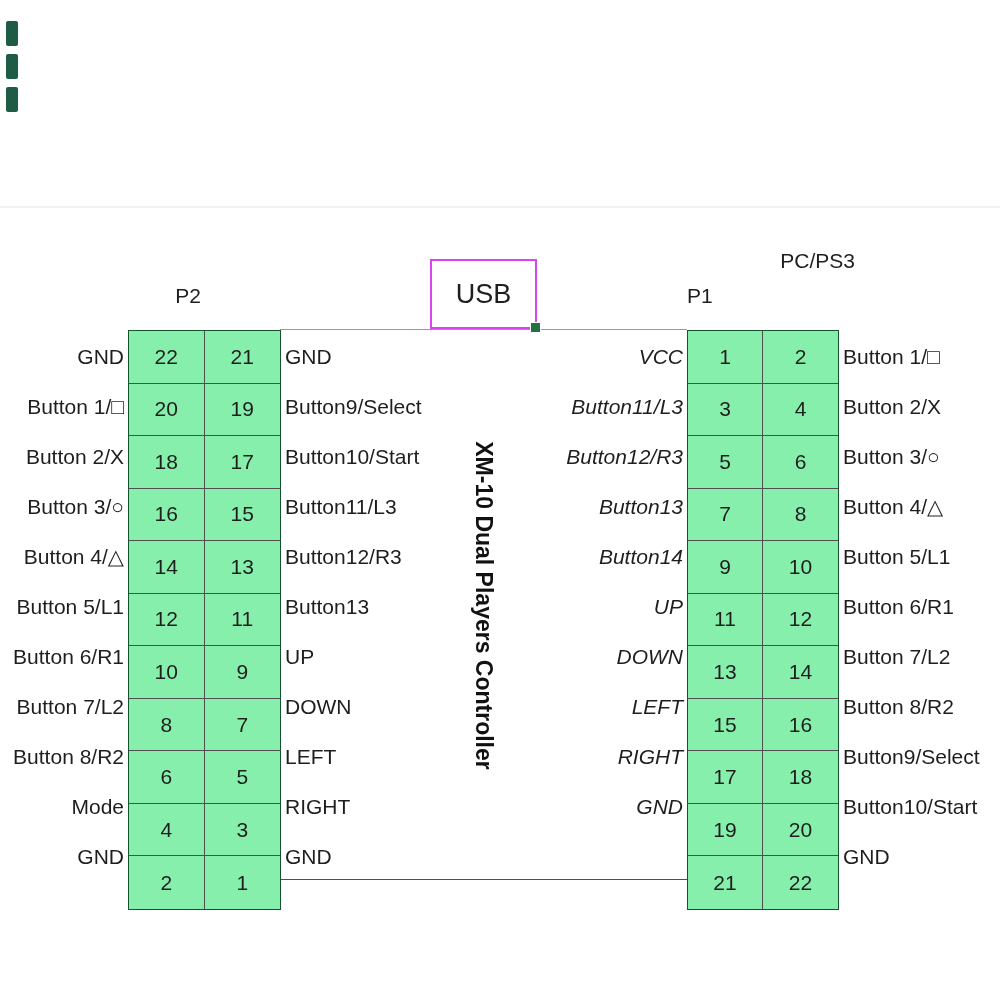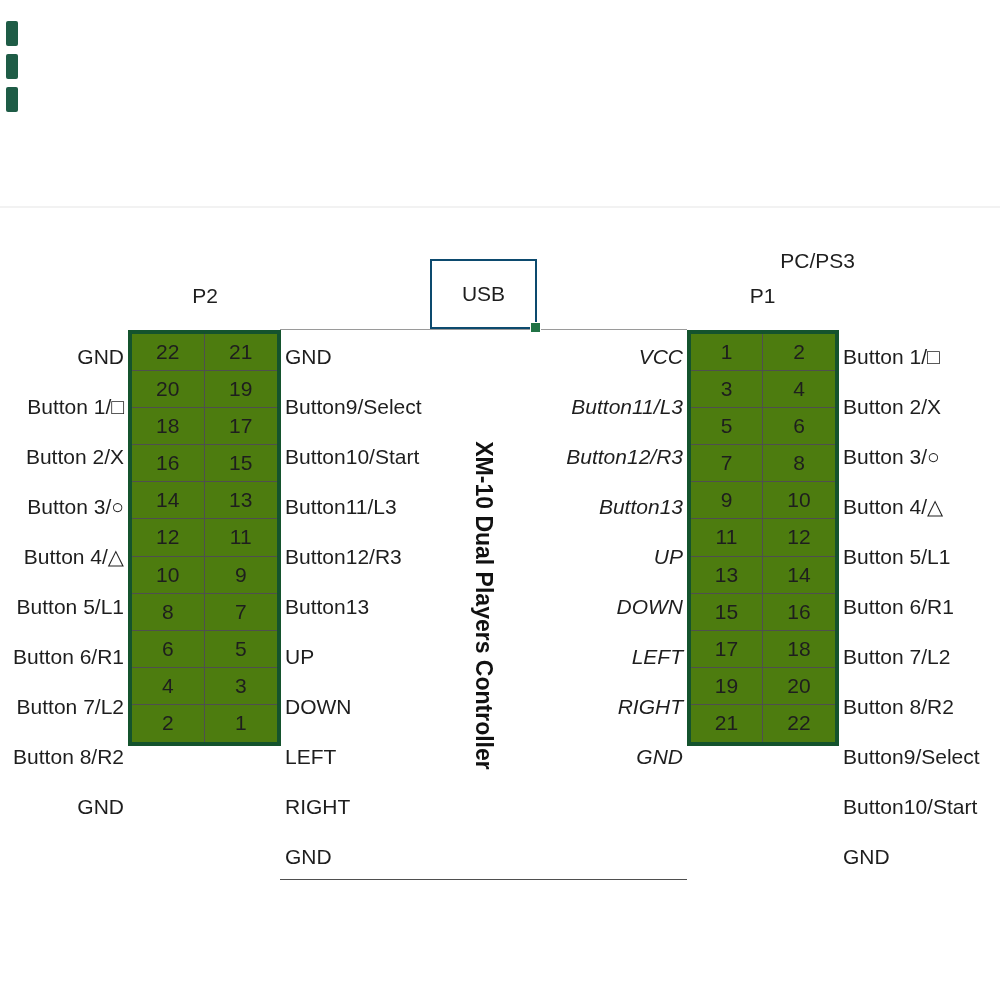--- a/index.html
+++ b/index.html
@@ -12,39 +12,39 @@
     background:#1e5c46; border-radius:2px; }
   .edge-mark.m1 { top:21px; } .edge-mark.m2 { top:54px; } .edge-mark.m3 { top:87px; }
 
   
   .page-divider { position:absolute; left:0; top:206px; width:1000px; height:2px;
     background:#f2f2f2; }
 
   
   .hdr { position:absolute; font-size:21px; color:#1e1e1e; }
   .pcps3 { left:655px; top:234px; width:200px; text-align:right;margin-top:15px; }
-  .p2lab { left:129px; top:284px; width:152px; text-align:center; }
-  .p1lab { left:687px; top:284px; width:151px; text-align:center; }
+  .p2lab { left:112px; top:284px; width:152px; text-align:center; }
+  .p1lab { left:687px; top:284px; width:151px; }
 
   
   .usb-box { position:absolute; left:430px; top:259px; width:107px; height:70px;
-    box-sizing:border-box; border:2px solid #0c4a6e; background:#ffffff; z-index:3;
-    display:flex; align-items:center; justify-content:center; font-size:21px; }
+    box-sizing:border-box; border:2px solid #d946ef; background:#ffffff; z-index:3;
+    display:flex; align-items:center; justify-content:center; font-size:27px; }
   .usb-handle { position:absolute; right:-6px; bottom:-6px; width:9px; height:9px;
     background:#217346; border:1px solid #ffffff; }
 
   
   .center-top-line { position:absolute; left:280px; top:329px; width:407px; height:1px;
     background:#9a9a9a; z-index:1; }
   .center-bottom-line { position:absolute; left:280px; top:879px; width:407px; height:1px;
     background:#4f4f4f; z-index:1; }
 
   
-  .pin-table { position:absolute; top:330px; height:416px; box-sizing:border-box;
-    border:4px solid #14532d; background:#4d7c0f; display:grid;
+  .pin-table { position:absolute; top:330px; height:580px; box-sizing:border-box;
+    border:1px solid #14532d; background:#86efac; display:grid;
     grid-template-columns:repeat(2,1fr); grid-template-rows:repeat(11,1fr); z-index:2; }
   .pin-table.left  { left:128px; width:153px; }
   .pin-table.right { left:687px; width:152px; }
   .pin-cell { display:flex; align-items:center; justify-content:center;
     font-size:21px; border-right:1px solid #4f4f4f; border-bottom:1px solid #4f4f4f; }
   .pin-cell:nth-child(2n) { border-right:none; }
   .pin-cell:nth-last-child(-n+2) { border-bottom:none; }
 
   
   .label-col { position:absolute; top:332px; display:flex; flex-direction:column; z-index:2; }
@@ -87,20 +87,21 @@
   <div class="label-col col-p2-outer">
     <div class="lbl">GND</div>
     <div class="lbl">Button 1/□</div>
     <div class="lbl">Button 2/X</div>
     <div class="lbl">Button 3/○</div>
     <div class="lbl">Button 4/△</div>
     <div class="lbl">Button 5/L1</div>
     <div class="lbl">Button 6/R1</div>
     <div class="lbl">Button 7/L2</div>
     <div class="lbl">Button 8/R2</div>
+    <div class="lbl">Mode</div>
     <div class="lbl">GND</div>
   </div>
 
   <div class="pin-table left">
     <div class="pin-cell">22</div>
     <div class="pin-cell">21</div>
     <div class="pin-cell">20</div>
     <div class="pin-cell">19</div>
     <div class="pin-cell">18</div>
     <div class="pin-cell">17</div>
@@ -138,20 +139,21 @@
 
   <div class="center-title">
     <span>XM-10 Dual Players Controller</span>
   </div>
 
   <div class="label-col col-p1-inner">
     <div class="lbl">VCC</div>
     <div class="lbl">Button11/L3</div>
     <div class="lbl">Button12/R3</div>
     <div class="lbl">Button13</div>
+    <div class="lbl">Button14</div>
     <div class="lbl">UP</div>
     <div class="lbl">DOWN</div>
     <div class="lbl">LEFT</div>
     <div class="lbl">RIGHT</div>
     <div class="lbl">GND</div>
   </div>
 
   <div class="pin-table right">
     <div class="pin-cell">1</div>
     <div class="pin-cell">2</div>

